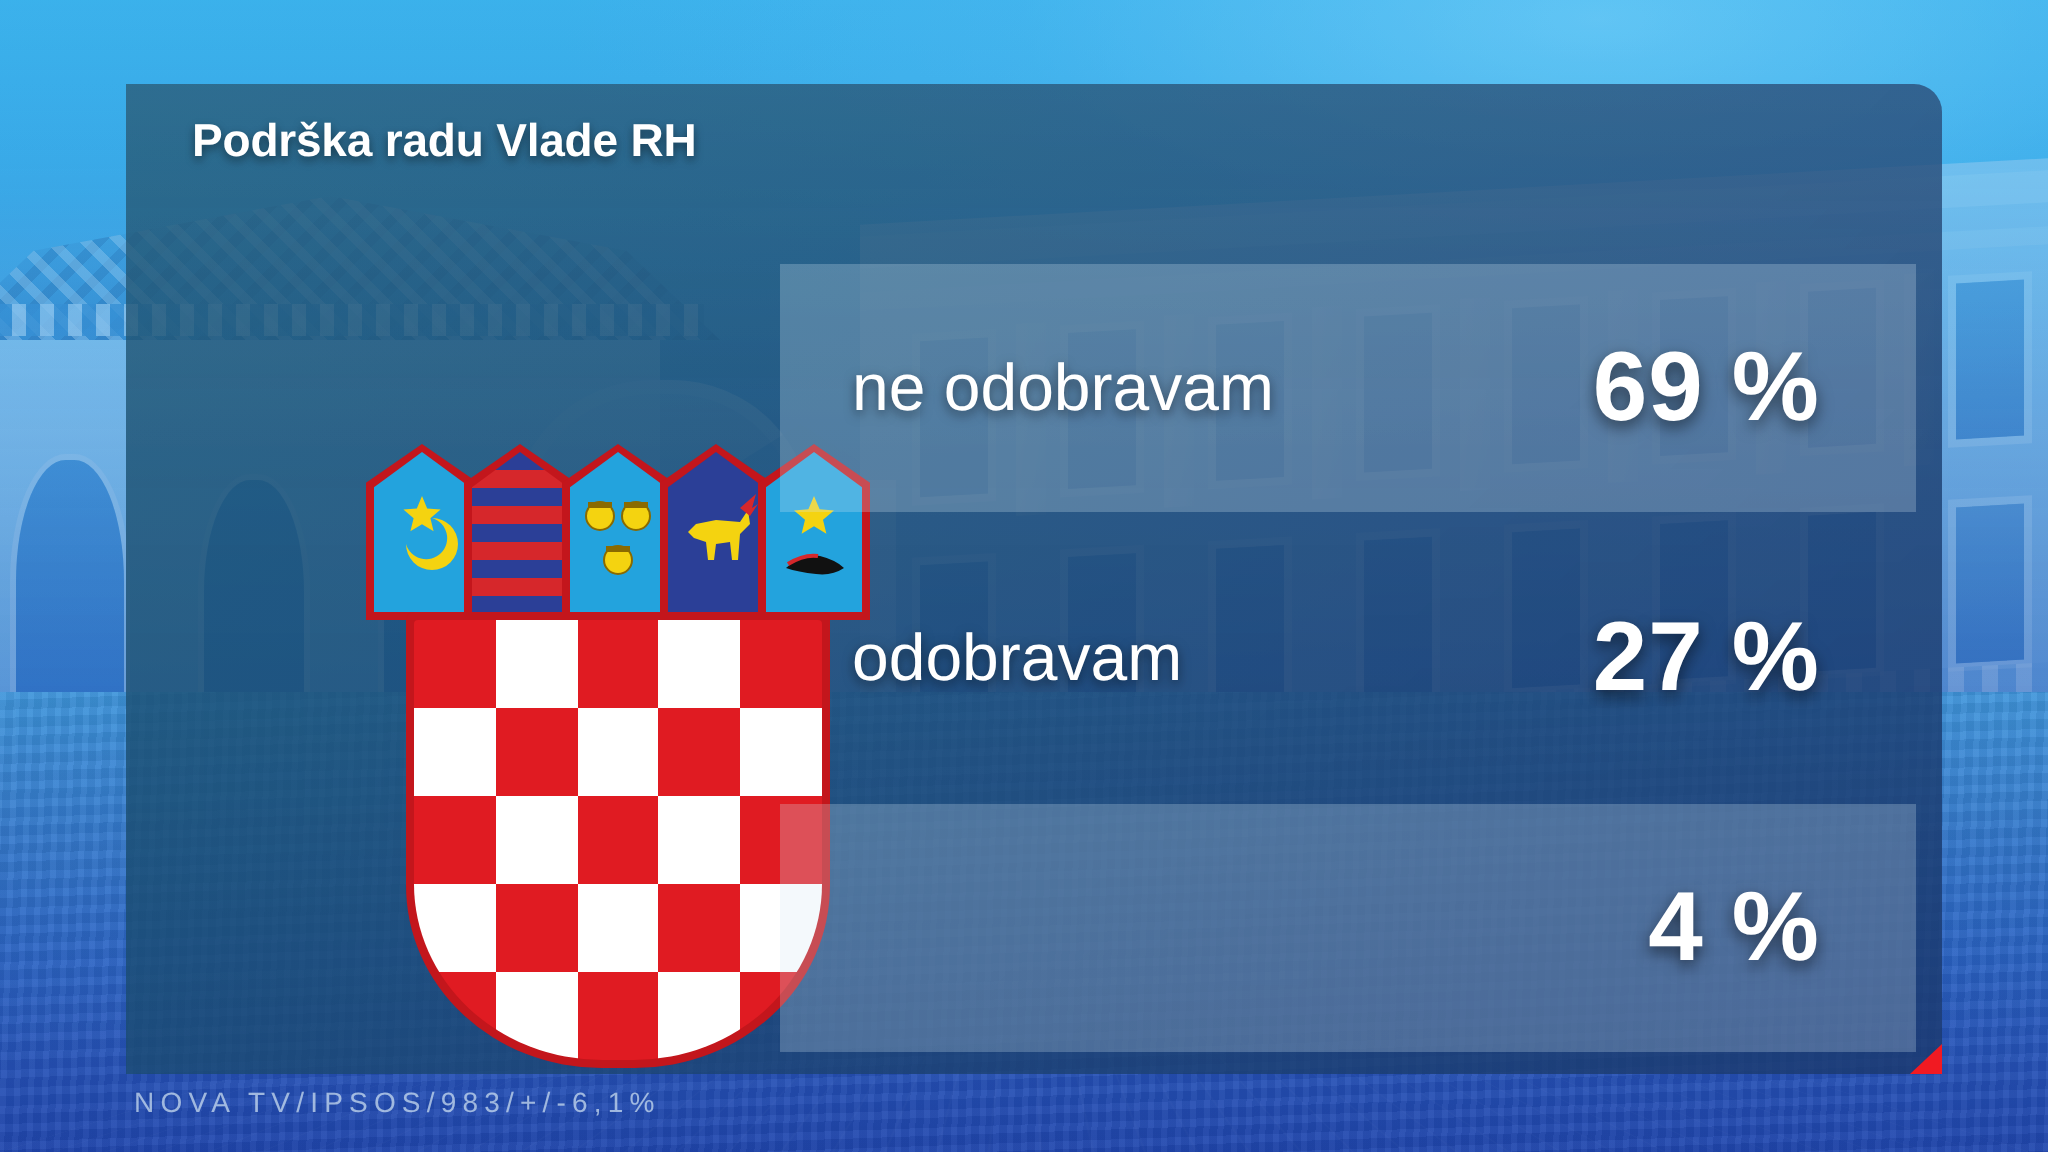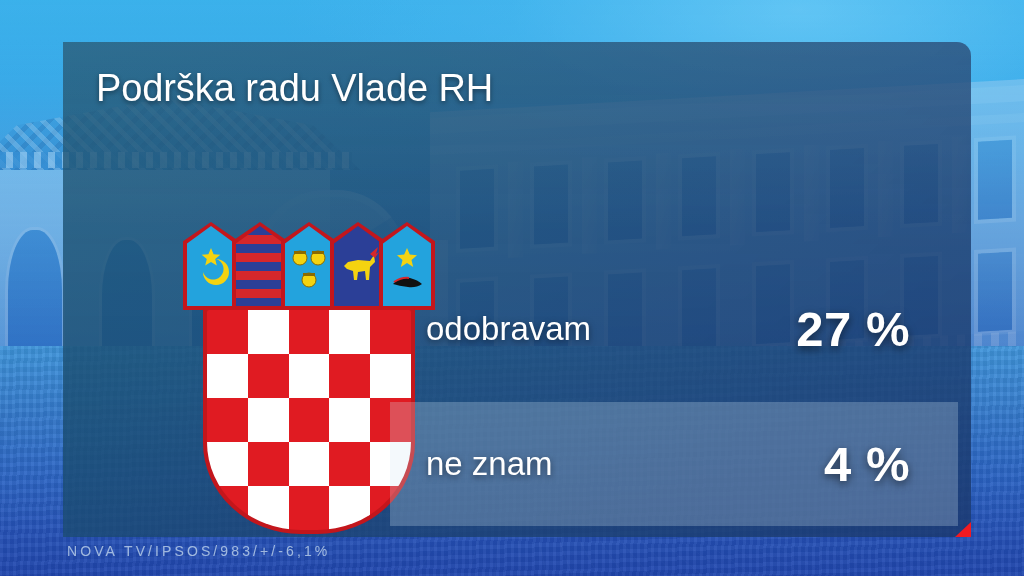--- a/index.html
+++ b/index.html
@@ -147,22 +147,22 @@
     background:linear-gradient(180deg,rgba(255,255,255,.06),rgba(255,255,255,0) 38%);
   }
   .red-corner{
     position:absolute;left:892px;top:480px;width:16px;height:15px;
     background:#f11a22;
     clip-path:polygon(100% 0,100% 100%,0 100%);
   }
 
   
   .title{
-    position:absolute;left:33px;top:25px;
-    font-size:38px;font-weight:normal;color:#ffffff;
+    position:absolute;left:33px;top:15px;
+    font-size:23px;font-weight:bold;color:#ffffff;
     letter-spacing:-.1px;white-space:nowrap;
     text-shadow:0 2px 5px rgba(0,0,0,.45);
   }
 
   
   .rows{position:absolute;left:327px;top:90px;width:581px;height:405px;}
   .row{
     position:absolute;left:0;width:568px;height:124px;
     display:flex;align-items:center;
   }
@@ -369,30 +369,34 @@
             <div class="ck-w"></div>
             <div class="ck-r"></div>
             <div class="ck-w"></div>
             <div class="ck-r"></div>
         </div>
       </div>
     </div>
 
     <div class="rows">
 
+      <div class="row r1">
+        <div class="row-bg"></div>
+        <div class="row-label">ne odobravam</div>
+        <div class="row-value">69 %</div>
+      </div>
 
       <div class="row r2 alt">
         <div class="row-bg"></div>
         <div class="row-label">odobravam</div>
         <div class="row-value">27 %</div>
       </div>
 
       <div class="row r3">
         <div class="row-bg"></div>
-        <div class="row-label">ne znam</div>
         <div class="row-value">4 %</div>
       </div>
 
     </div>
 
     <div class="red-corner"></div>
   </div>
 
   <div class="footer">NOVA TV/IPSOS/983/+/-6,1%</div>
 

